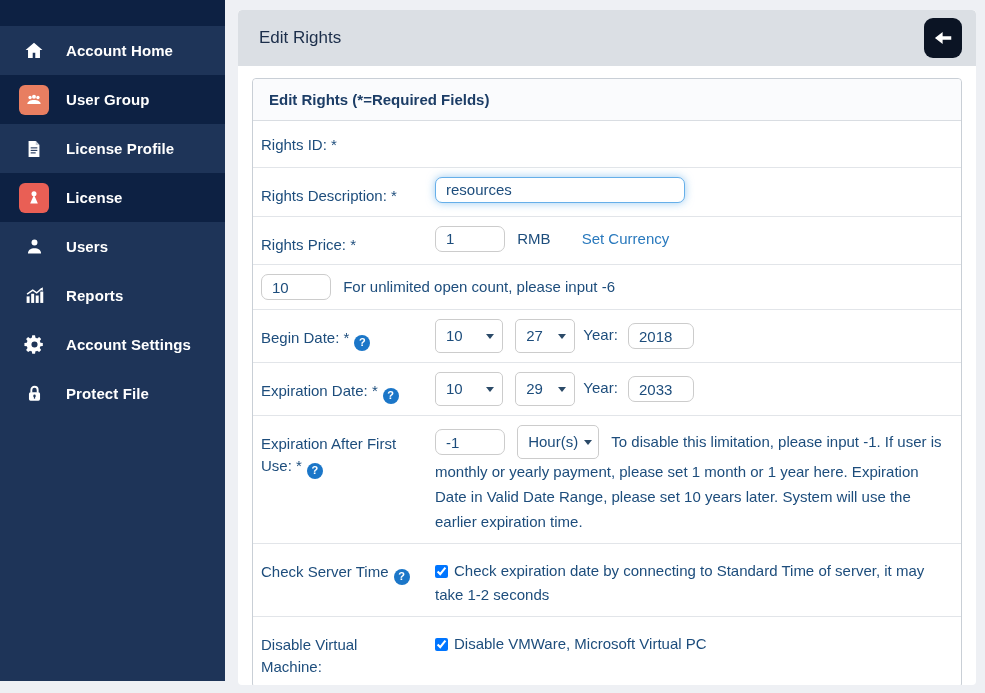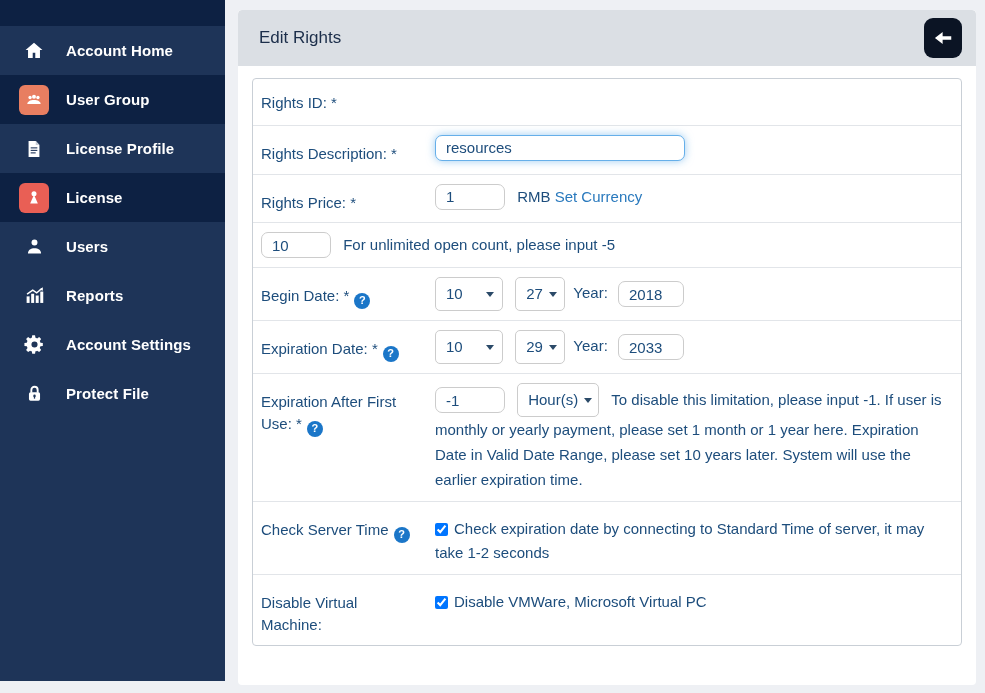--- a/index.html
+++ b/index.html
@@ -77,25 +77,25 @@
   .w-sm { width:70px; }
   .w-year { width:66px; }
 
   .sel {
     display:inline-flex; align-items:center; justify-content:space-between;
     height:34px; border:1px solid #cccccc; border-radius:5px; background:#fff;
     padding:0 8px 0 10px; vertical-align:middle; cursor:pointer; gap:6px;
     font-size:15px; color:#1d4d7c;
   }
   .sel.w-month { width:68px; }
-  .sel.w-day { width:50px; }
+  .sel.w-day { width:60px; }
   .caret { width:0; height:0; border-left:4px solid transparent; border-right:4px solid transparent; border-top:5px solid #2b4a68; flex:none; }
 
   .inline-gap { margin-right:8px; }
-  .link { color:#2979bd; text-decoration:none; cursor:pointer; }
+  .link { color:#2979bd; text-decoration:none; cursor:pointer;margin-left:27px; }
   .year-lbl { margin:16px 6px 0 4px; }
 
   .chk { margin:0 6px 0 0; vertical-align:-2px; }
   .hint-inline { vertical-align:middle; }
 </style>
 </head>
 <body>
 
 <div class="sidebar">
   <div class="top-strip"></div>
@@ -199,20 +199,21 @@
         <span style="display:flex;">
           <svg width="22" height="22" viewBox="0 0 24 24">
               <path fill="#fff" d="M21 10.2h-9.4V5.4L3.2 12l8.4 6.6v-4.8H21z"></path>
             </svg>
         </span>
       </button>
     </div>
 
     <div class="card-body">
       <div class="panel">
+        <div class="panel-header">Edit Rights (*=Required Fields)</div>
 
         <div class="form-row row-static">
           <div class="row-label">Rights ID: *</div>
         </div>
 
         <div class="form-row">
           <div class="row-label">Rights Description: *</div>
           <div class="row-value">
             <input class="txt w-desc focused" type="text" value="resources" style="">
           </div>
@@ -223,21 +224,21 @@
           <div class="row-value">
             <input class="txt w-sm inline-gap" type="text" value="1" style="">
             <span class="hint-inline">RMB</span>
             <a class="link hint-inline">Set Currency</a>
           </div>
         </div>
 
         <div class="form-row">
           <div class="row-value">
             <input class="txt w-sm inline-gap" type="text" value="10" style="">
-            <span class="hint-inline">For unlimited open count, please input -5</span>
+            <span class="hint-inline">For unlimited open count, please input -6</span>
           </div>
         </div>
 
         <div class="form-row">
           <div class="row-label">
             <span>Begin Date: *</span><span class="help">?</span>
           </div>
           <div class="row-value">
             <span class="sel w-month inline-gap">
               <span>10</span>

